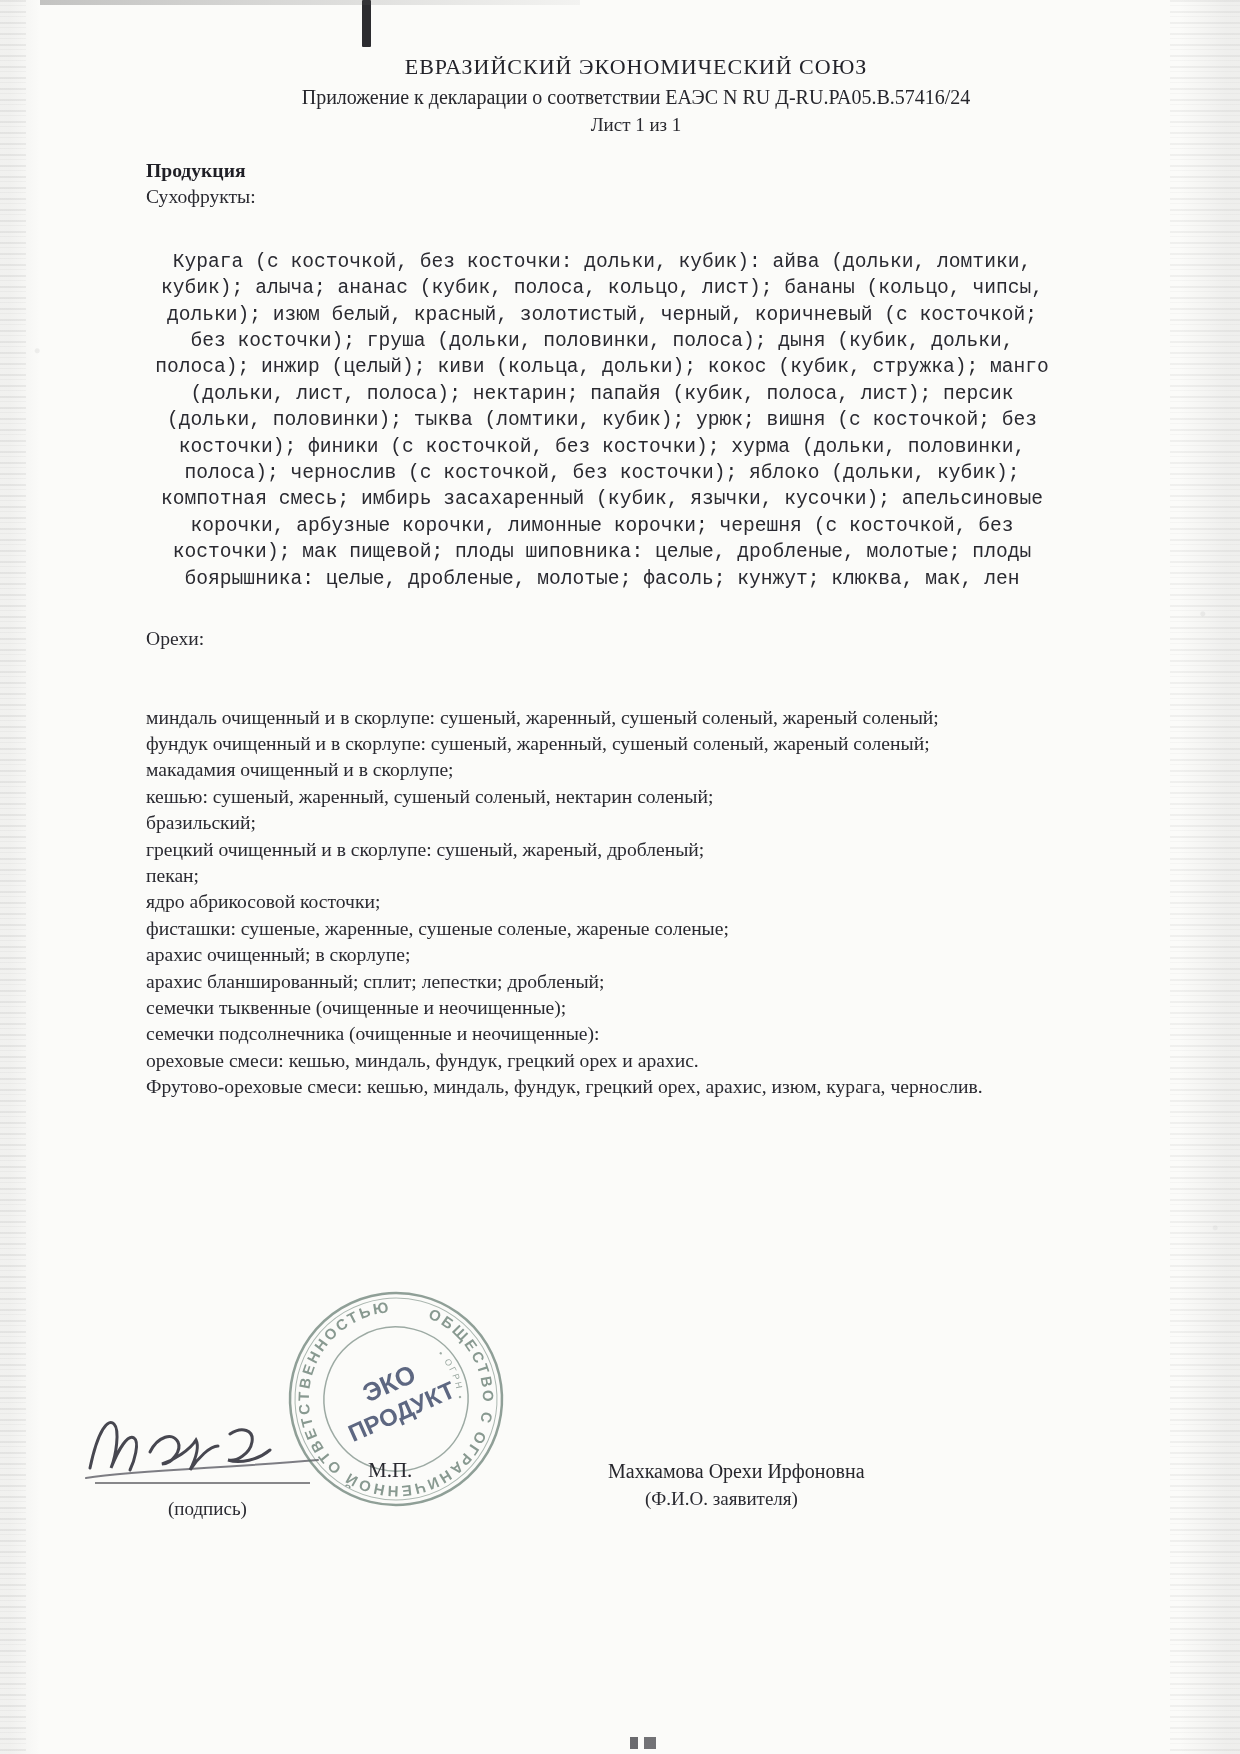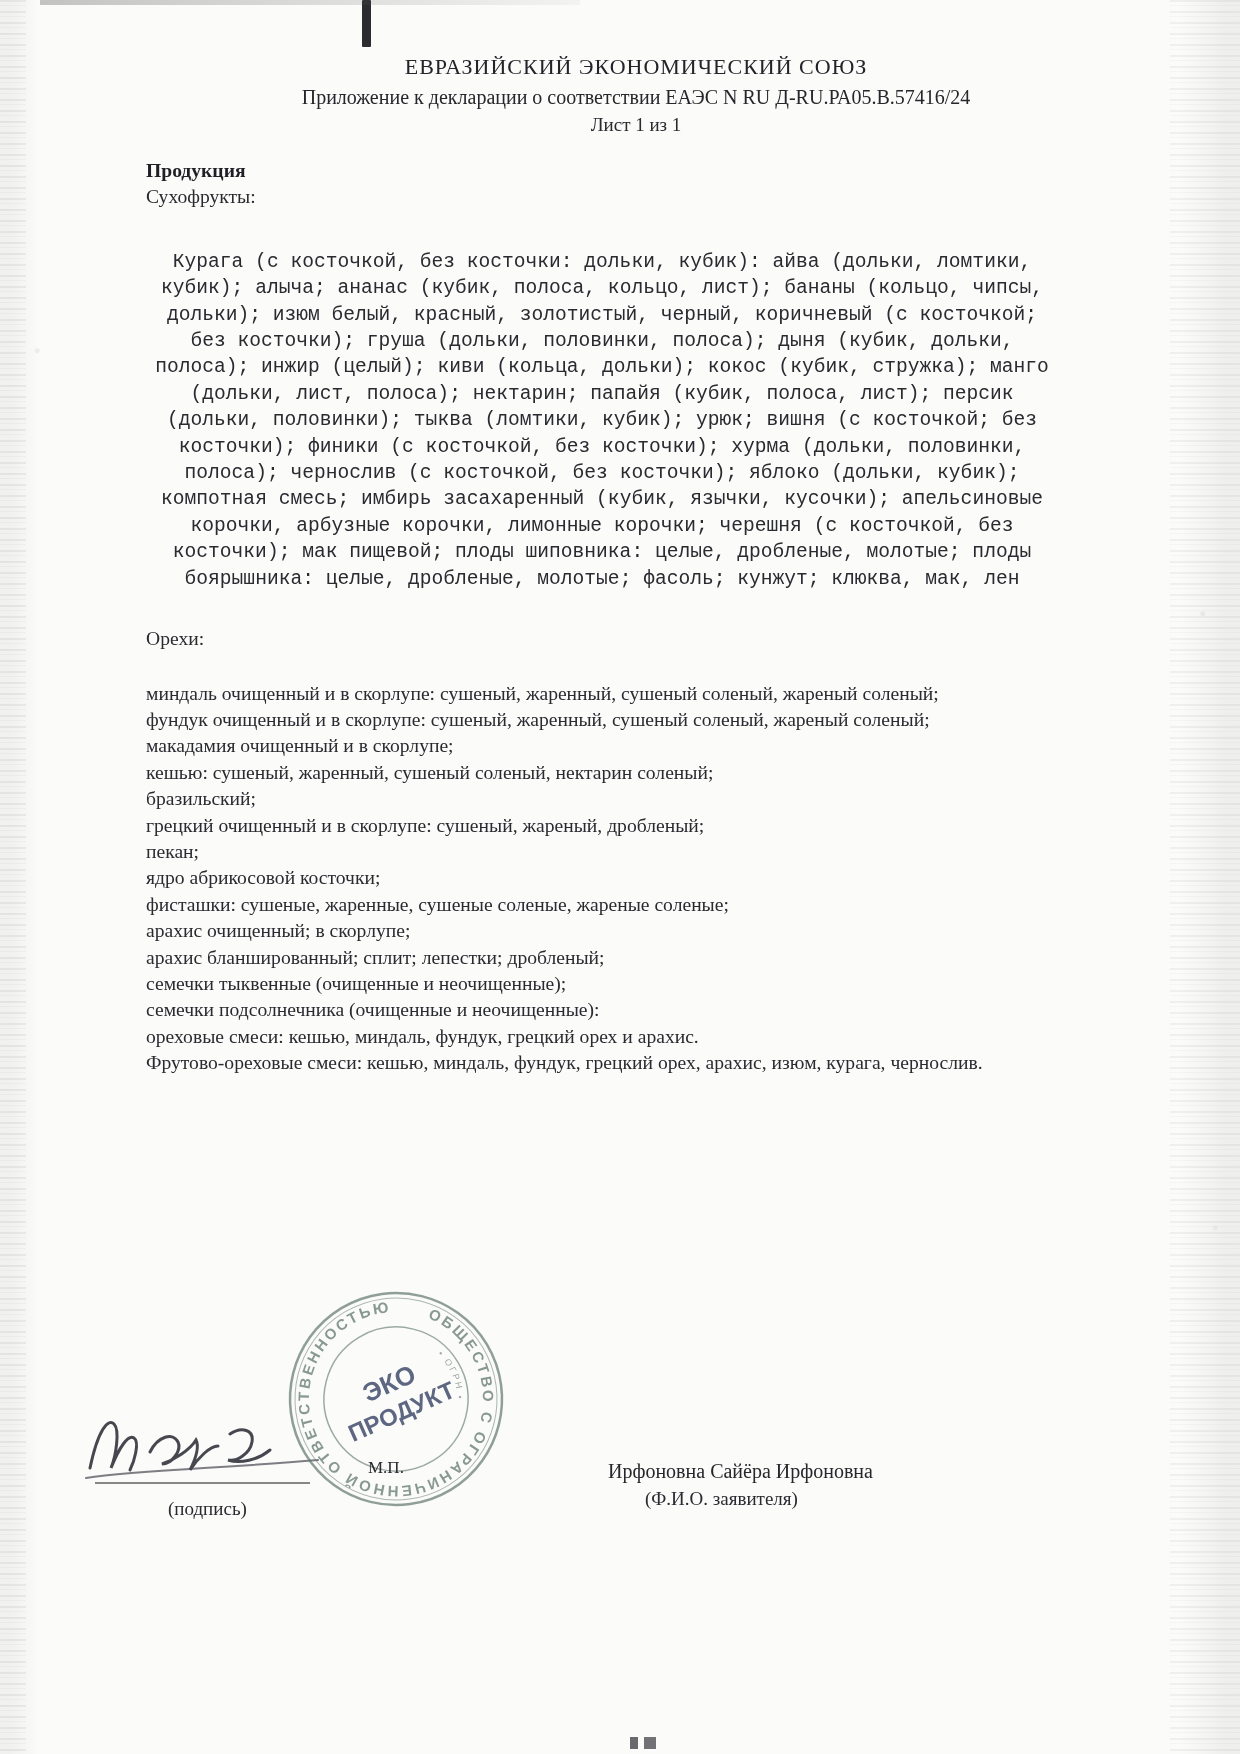--- a/index.html
+++ b/index.html
@@ -49,30 +49,30 @@
   .header .h2 { font-size:20px; margin-top:6px; color:#26262c; }
   .header .h3 { font-size:19px; margin-top:5px; color:#2a2a30; }
 
   .content {
     position:absolute; left:146px; top:158px; width:912px;
     font-size:19.6px; line-height:26.4px; color:#2a2a31;
   }
   .sec-title { font-weight:bold; color:#1f1f26; }
   .sub-title { margin-bottom:38px; }
   .para { margin-bottom:34px; text-align:center;font-family:Liberation Mono, monospace; }
-  .nuts-title { margin-bottom:28px; }
+  .nuts-title { margin-bottom:52px; }
   .nut-line { white-space:normal; }
 
   .footer { position:absolute; left:0; top:1270px; right:0; height:320px; }
   .signature-svg { position:absolute; left:78px; top:120px; }
   .caption-podpis {
     position:absolute; left:168px; top:228px; font-size:19px; color:#2a2a31;
   }
   .stamp-wrap { position:absolute; left:282px; top:15px; width:228px; height:228px; opacity:.85; }
-  .mp-label { position:absolute; left:368px; top:188px; font-size:17px; color:#2a2a31; }
+  .mp-label { position:absolute; left:368px; top:188px; font-size:21px; color:#2a2a31; }
   .applicant-name { position:absolute; left:608px; top:190px; font-size:20px; color:#26262c; }
   .caption-fio { position:absolute; left:645px; top:218px; font-size:19px; color:#2a2a31; }
   .sign-line {
     position:absolute; left:95px; top:212px; width:215px; height:2px;
     background:rgba(40,40,48,0.55);
   }
 </style>
 </head>
 <body>
 
@@ -147,17 +147,17 @@
           <g transform="rotate(-38 114 114)">
             <text x="114" y="106" text-anchor="middle" font-family="Liberation Sans, sans-serif" font-size="26" font-weight="bold" fill="#2e3a5e" opacity="0.9">ЭКО</text>
             <text x="114" y="136" text-anchor="middle" font-family="Liberation Sans, sans-serif" font-size="24" font-weight="bold" fill="#2e3a5e" opacity="0.9">ПРОДУКТ</text>
           </g>
         </g>
       </svg>
     </div>
 
     <div class="mp-label">М.П.</div>
 
-    <div class="applicant-name">Ирфоновна Сайёра Ирфоновна</div>
+    <div class="applicant-name">Махкамова Орехи Ирфоновна</div>
     <div class="caption-fio">(Ф.И.О. заявителя)</div>
   </div>
 
 </div>
 
 </body></html>

